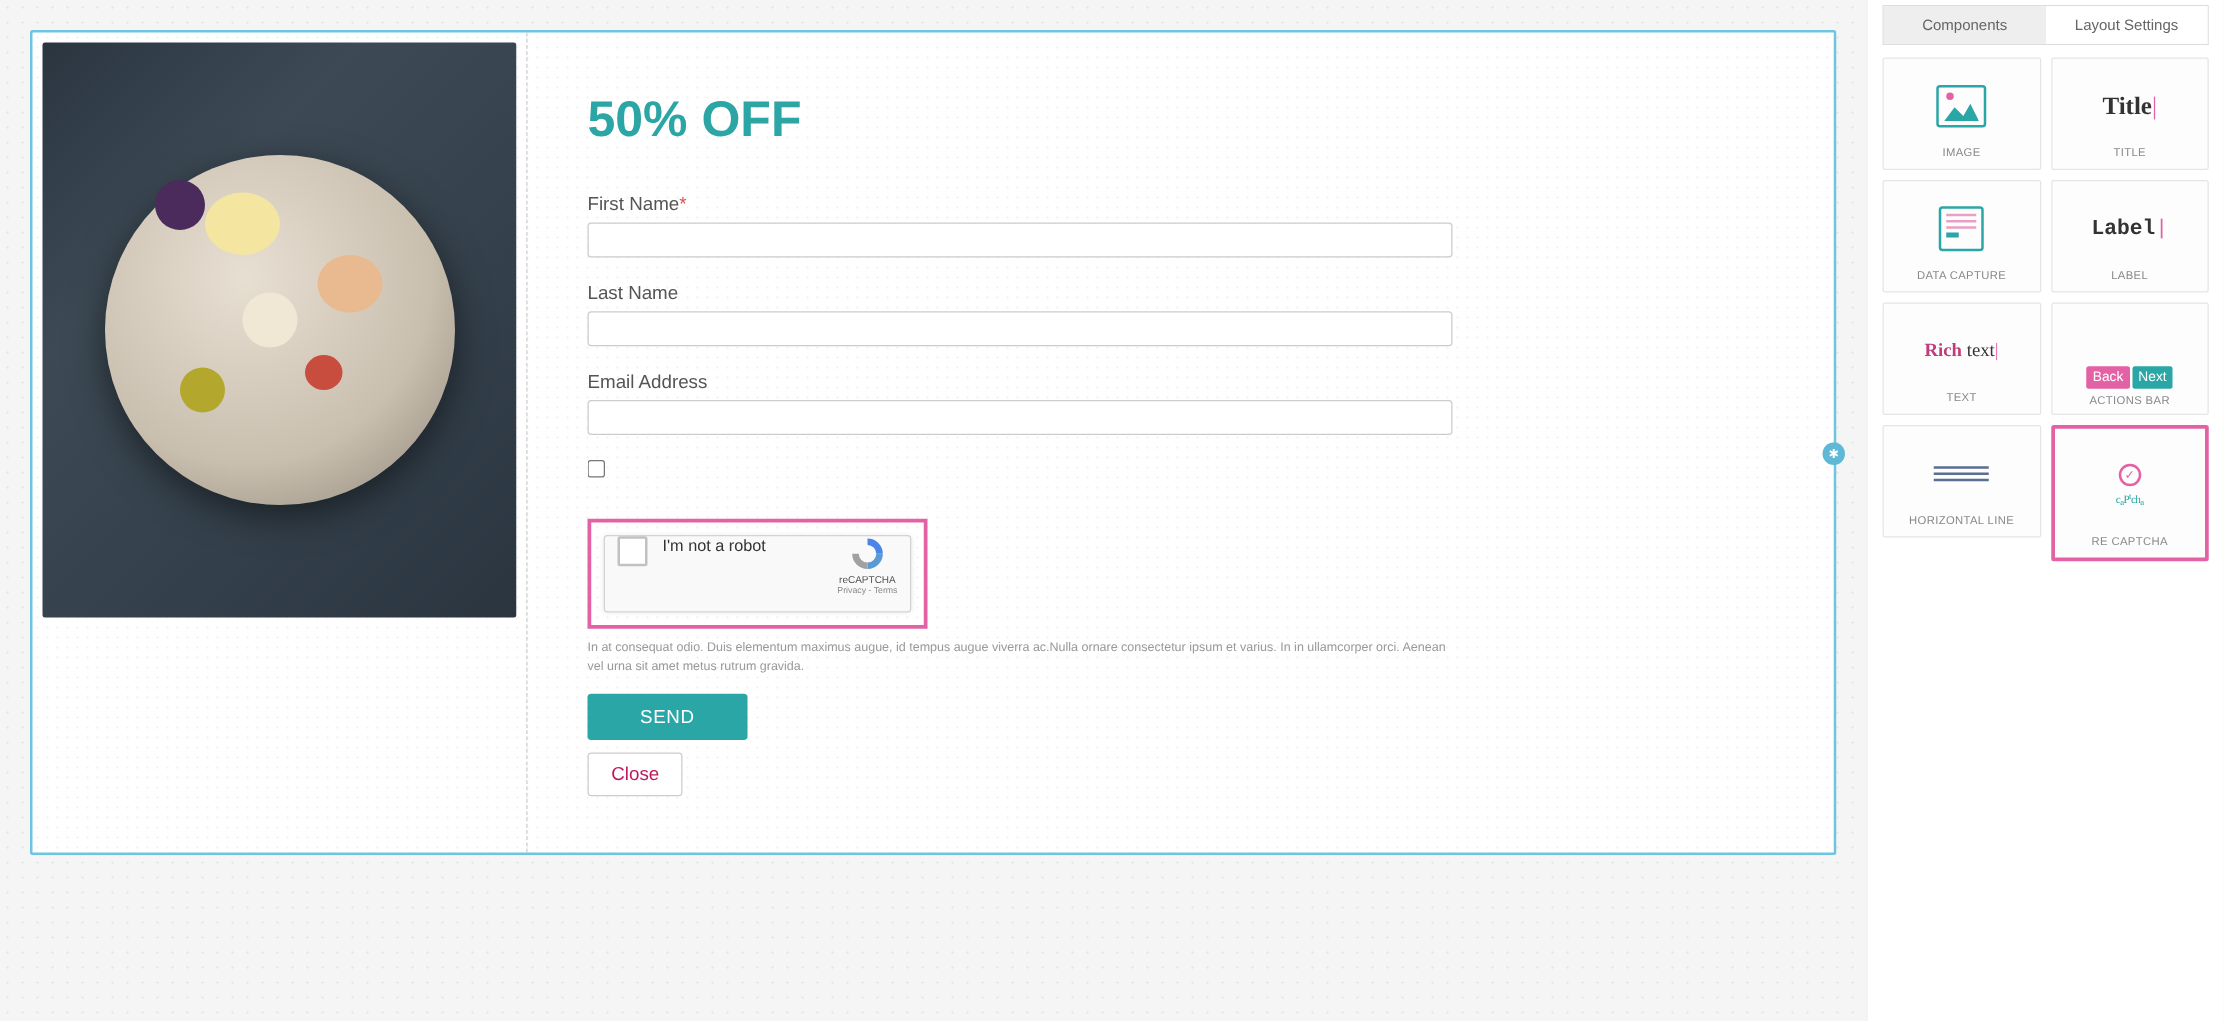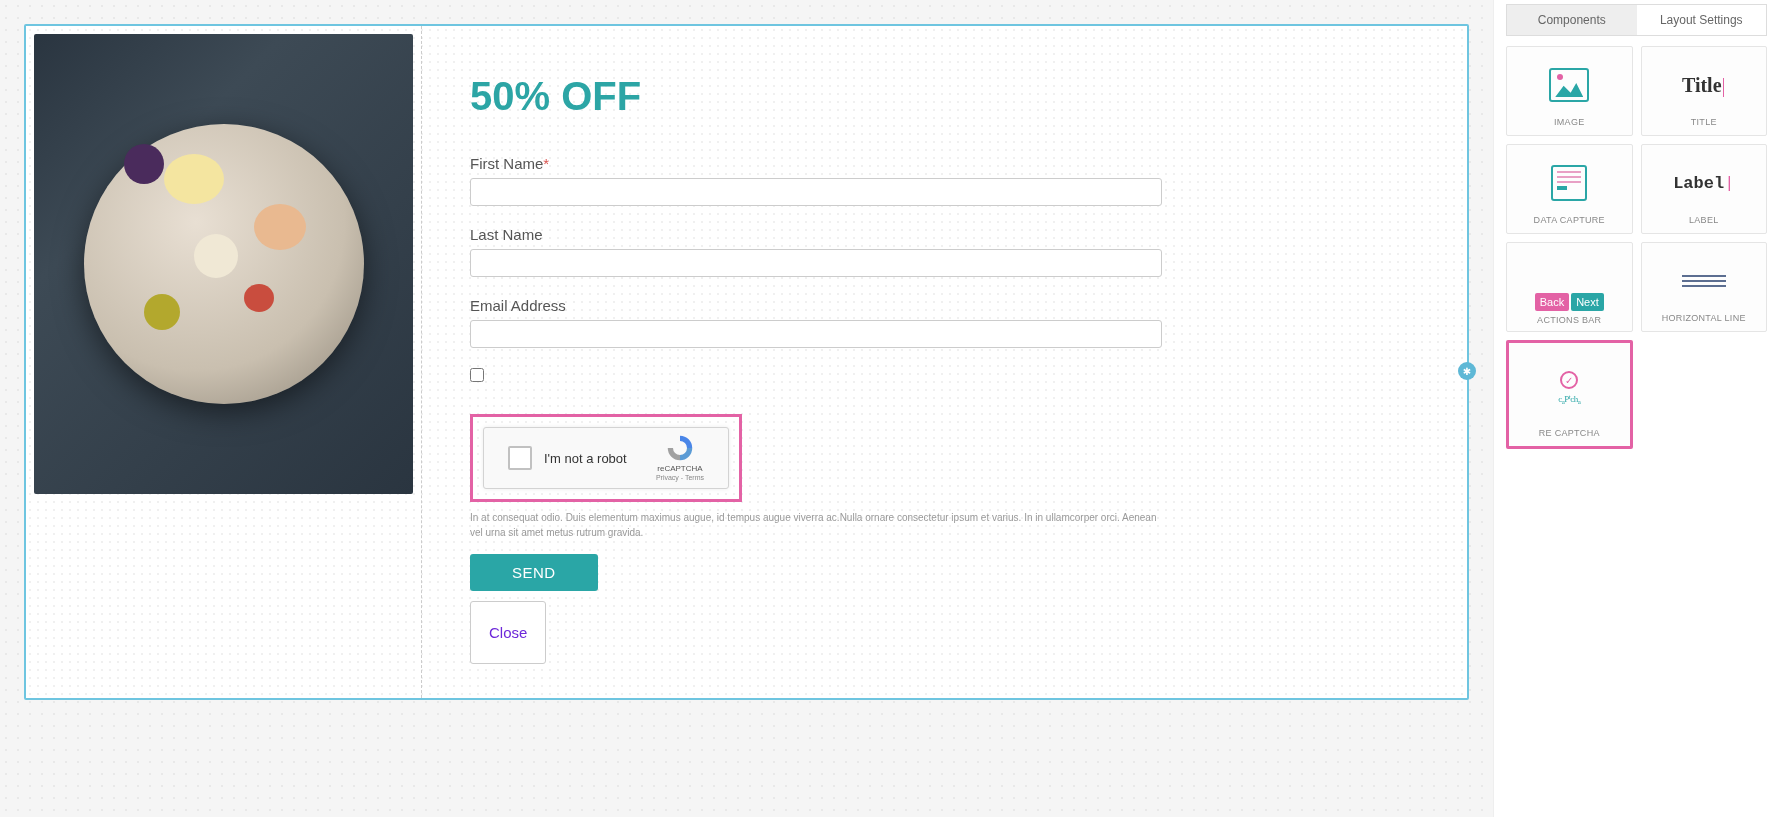--- a/index.html
+++ b/index.html
@@ -118,22 +118,21 @@
       margin-top: 8px;
       margin-bottom: 8px;
     }
     .recaptcha-widget {
       width: 246px;
       height: 62px;
       background: #f9f9f9;
       border: 1px solid #d3d3d3;
       border-radius: 3px;
       display: flex;
-      align-items: center;
-      padding: 0 24px;
+      padding: 0 10px;
       box-shadow: 0 0 4px rgba(0,0,0,0.08);
     }
     .recaptcha-check {
       width: 24px;
       height: 24px;
       border: 2px solid #c1c1c1;
       border-radius: 2px;
       background: #fff;
       margin-right: 12px;
     }
@@ -167,22 +166,22 @@
     }
     .btn-primary {
       background: #2aa6a6;
       color: #fff;
       padding: 10px 42px;
       letter-spacing: 0.5px;
     }
     .btn-secondary {
       background: #fff;
       border: 1px solid #ccc;
-      color: #6d28d9;
-      padding: 22px 18px;
+      color: #be185d;
+      padding: 8px 18px;
     }
     .btn-row { margin-top: 8px; }
     .btn-row .btn { margin-right: 0; }
     .btn-row div { display:block; margin-bottom: 10px;}
     
     
     .sidebar {
       width: 286px;
       background: #fff;
       padding: 4px 12px;
@@ -386,20 +385,26 @@
       <div class="comp-label">DATA CAPTURE</div>
     </div>
 
     <div class="comp">
       <div class="comp-icon">
           <span class="icon-label"><span>Label</span><span class="cursor">|</span></span>
         </div>
       <div class="comp-label">LABEL</div>
     </div>
 
+    <div class="comp">
+      <div class="comp-icon">
+          <span class="icon-richtext"><b>Rich</b><span> text</span><span class="cursor">|</span></span>
+        </div>
+      <div class="comp-label">TEXT</div>
+    </div>
 
 
     <div class="comp">
       <div class="comp-icon">
           <div class="icon-actionsbar">
             <span class="ab-back">Back</span>
             <span class="ab-next">Next</span>
           </div>
         </div>
       <div class="comp-label">ACTIONS BAR</div>

